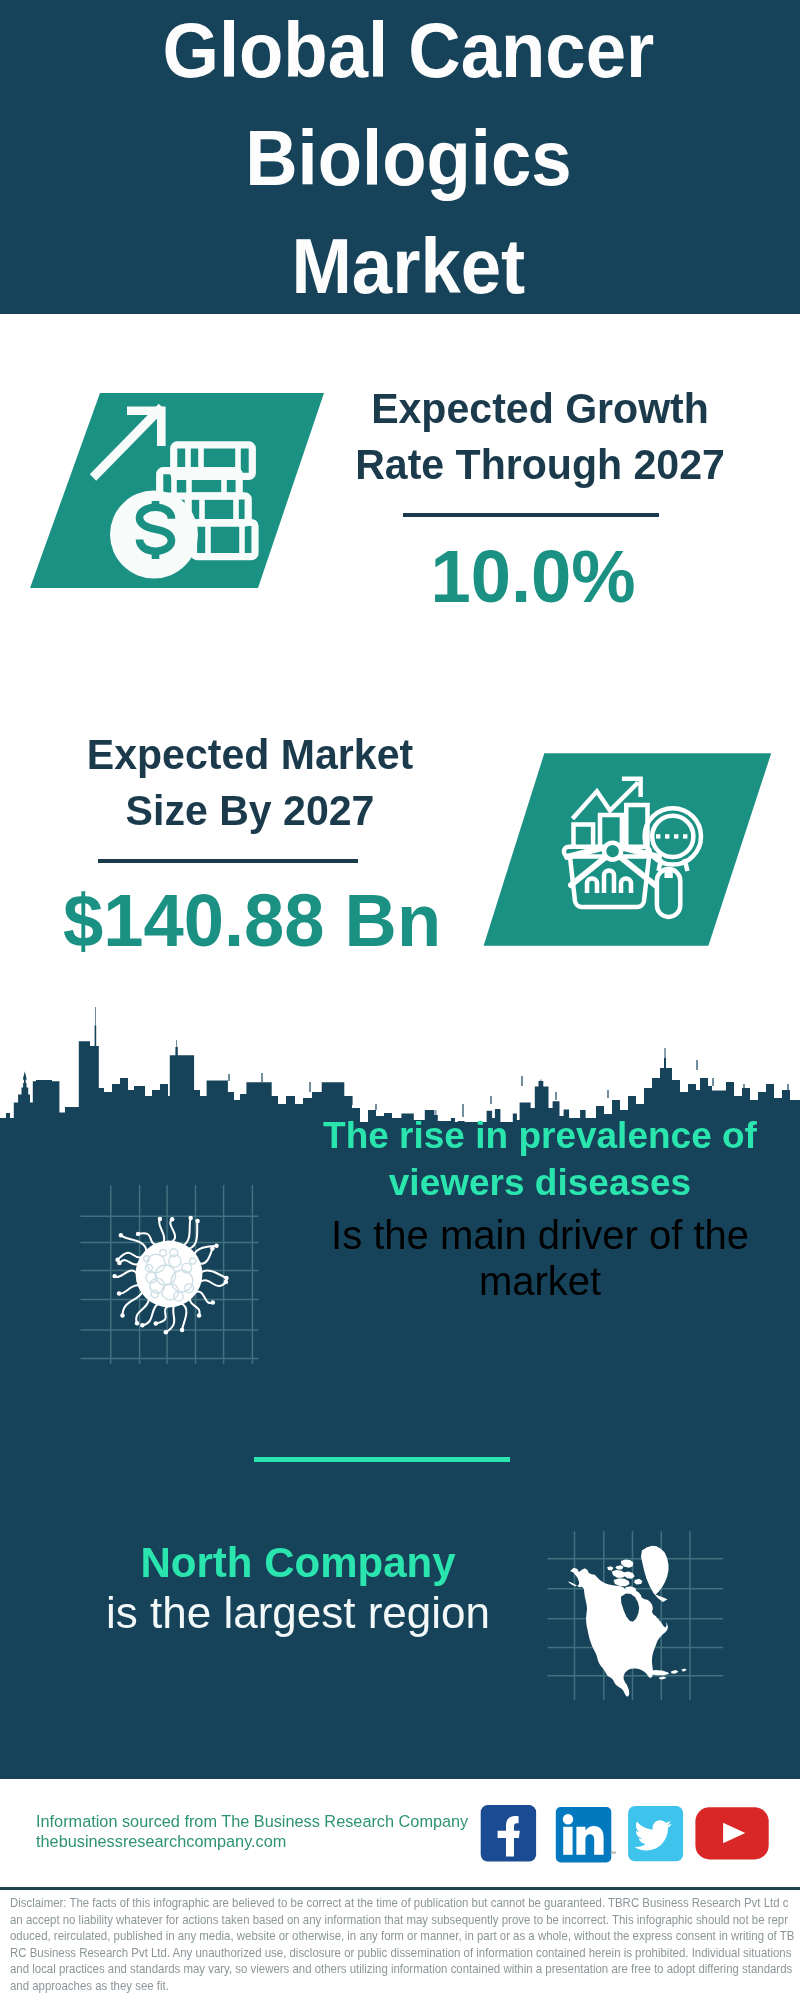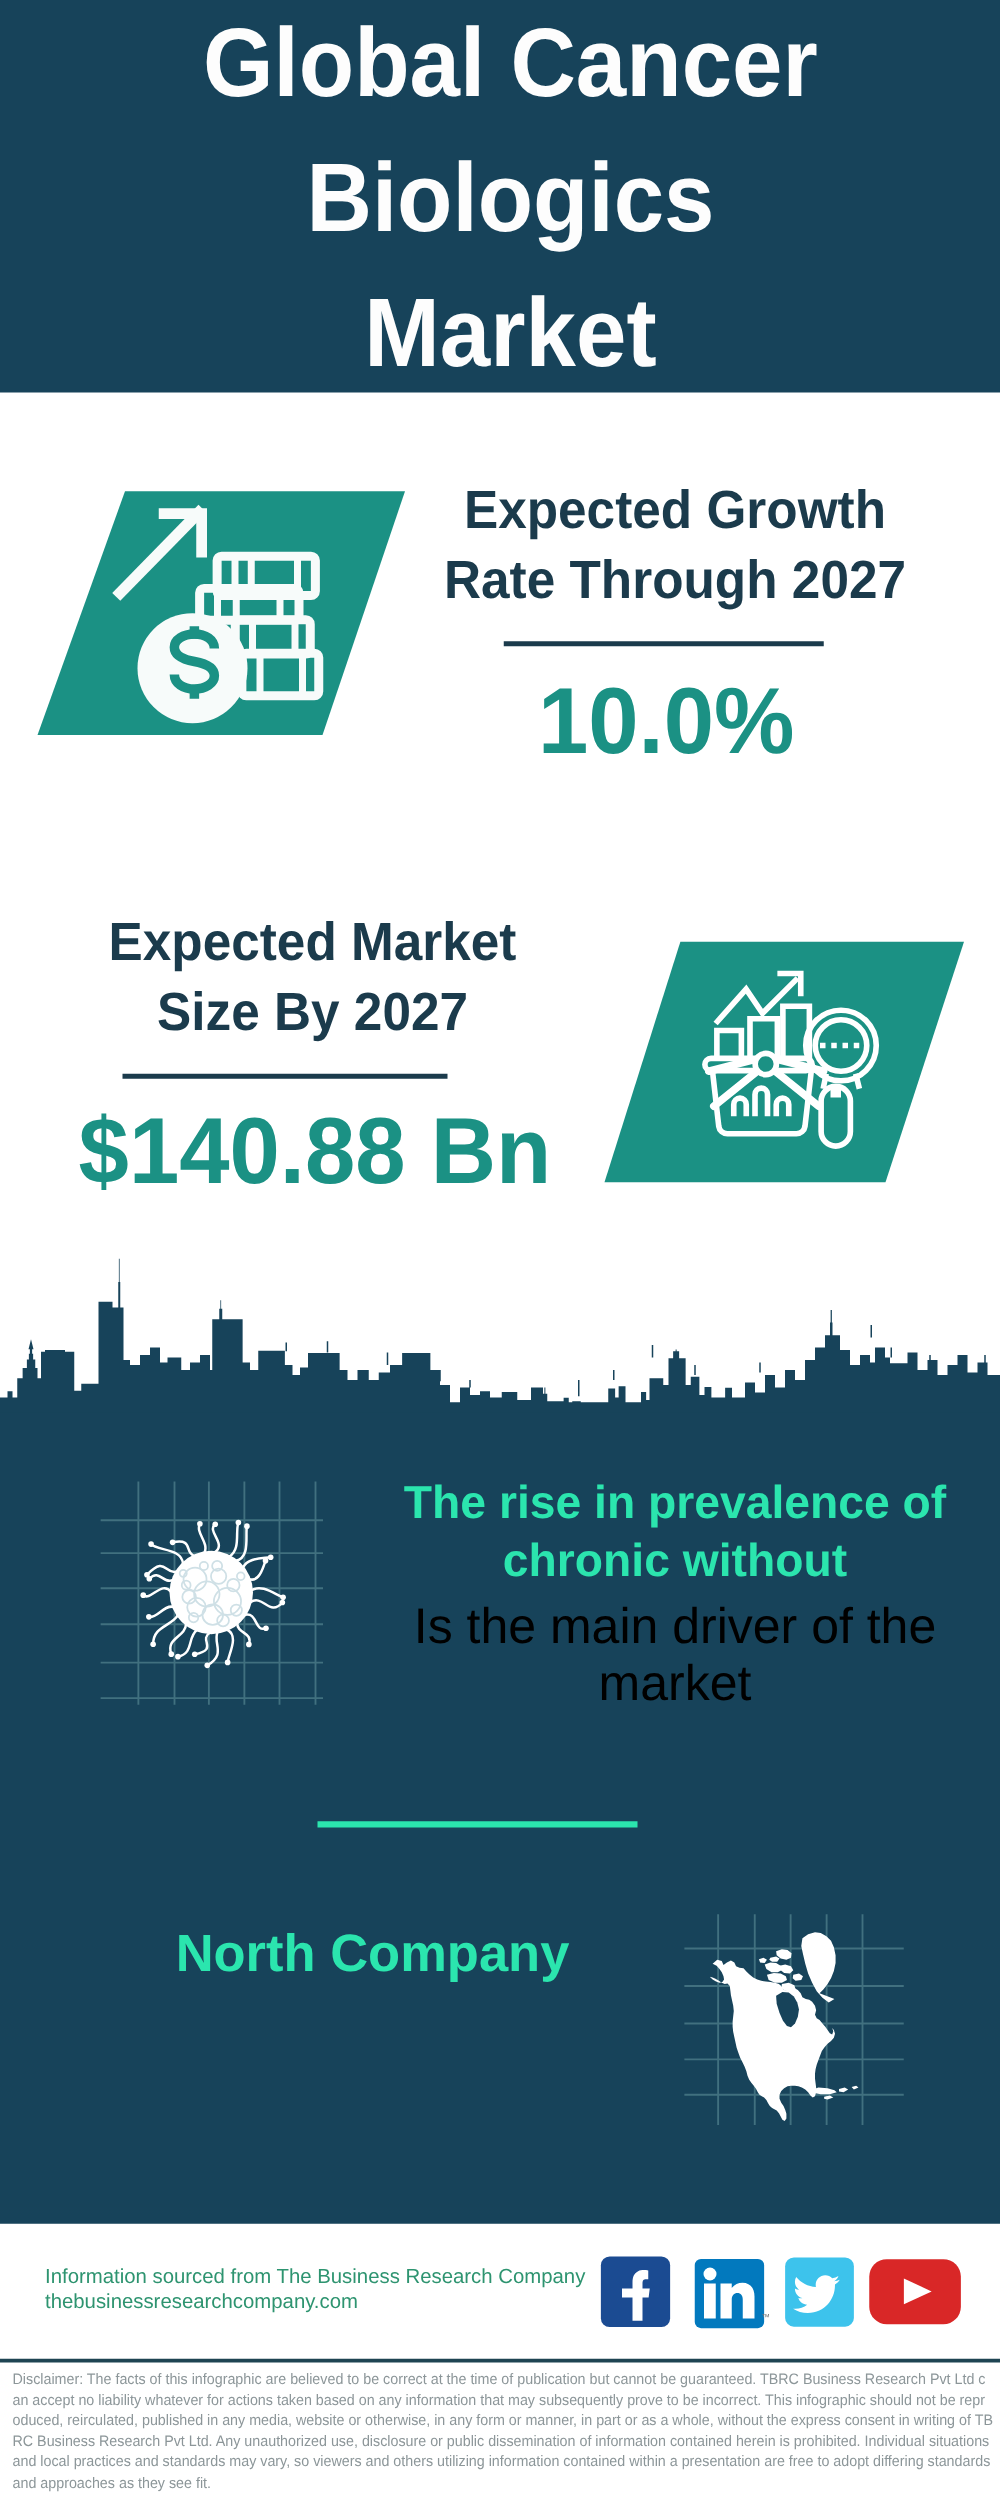--- a/index.html
+++ b/index.html
@@ -228,30 +228,31 @@
         <circle cx="111" cy="104" r="3.8"></circle>
         <circle cx="77" cy="87" r="3"></circle>
         <circle cx="102" cy="111" r="4"></circle>
         <circle cx="82" cy="109" r="3.2"></circle>
         <circle cx="75" cy="79" r="2.4"></circle>
         <circle cx="114" cy="81" r="2.6"></circle>
       </g>
       </g>
     </svg>
   </div>
-  <div class="msg" style="left:290px;top:1178px;width:500px;">
+  <div class="msg" style="left:290px;top:1112px;width:500px;">
     <div class="hl">The rise in prevalence of</div>
-    <div class="hl">chronic without</div>
+    <div class="hl">viewers diseases</div>
     <div class="rs" style="margin-top:4px">Is the main driver of the</div>
     <div class="rs">market</div>
   </div>
   <div class="greenrule" style="left:254px;top:1457px;width:256px;height:5px;"></div>
 
   <div class="msg2" style="left:48px;top:1538px;width:500px;">
     <div class="hl">North Company</div>
+    <div class="rs">is the largest region</div>
   </div>
   <div class="gridbg" style="left:545px;top:1520px;width:190px;height:190px;">
     <svg width="190" height="190" viewBox="0 0 190 190">
       <g stroke="#41707F" stroke-width="1.5">
         <line x1="29.5" y1="11.3" x2="29.5" y2="180"></line>
         <line x1="58.8" y1="11.3" x2="58.8" y2="180"></line>
         <line x1="87.5" y1="11.3" x2="87.5" y2="180"></line>
         <line x1="116.3" y1="11.3" x2="116.3" y2="180"></line>
         <line x1="145" y1="11.3" x2="145" y2="180"></line>
         <line x1="2.5" y1="38.8" x2="178" y2="38.8"></line>

